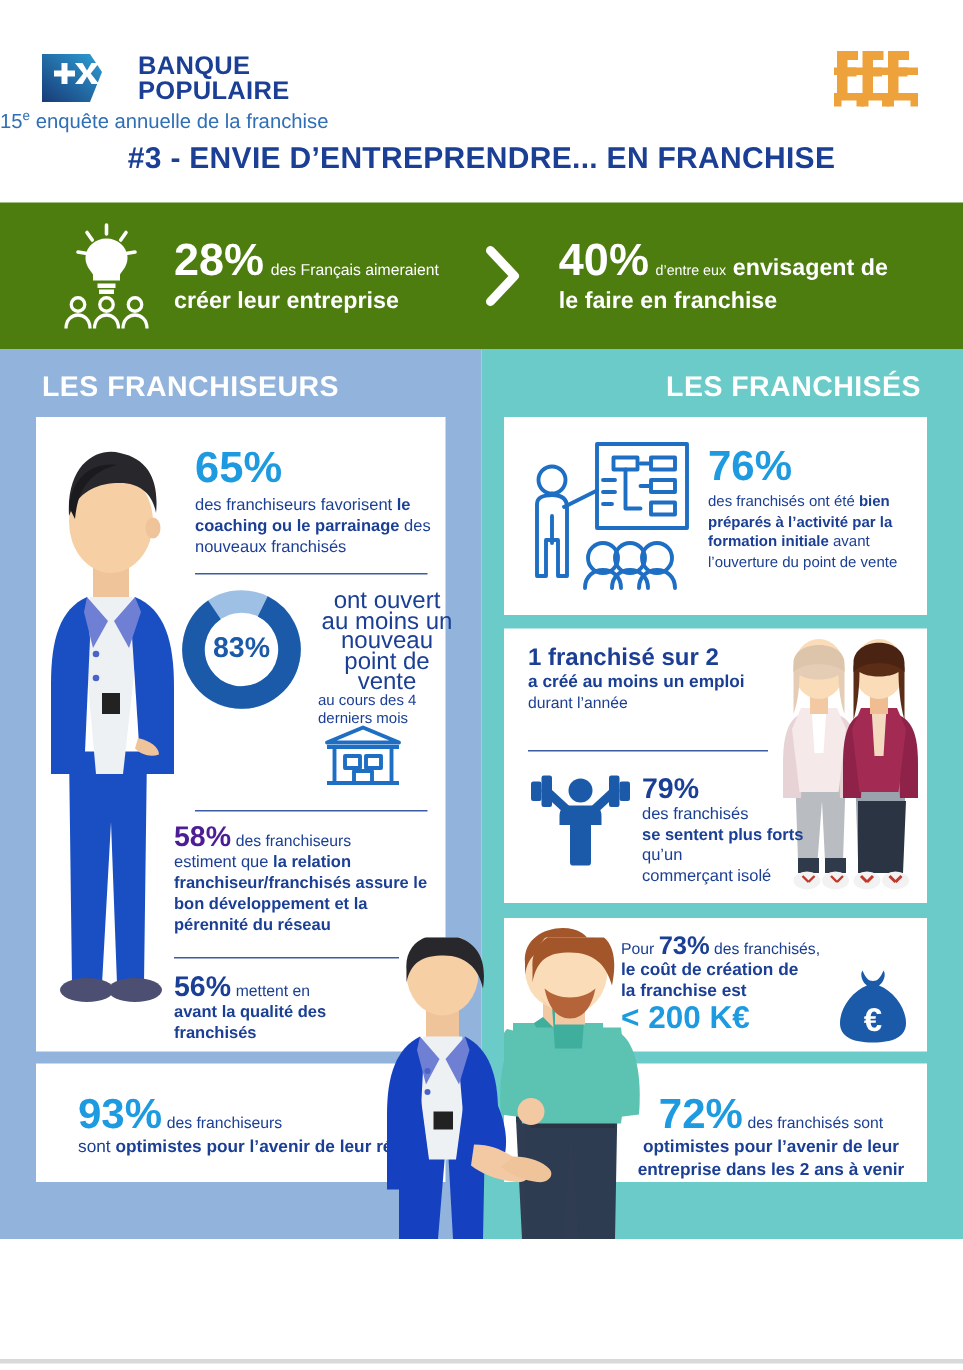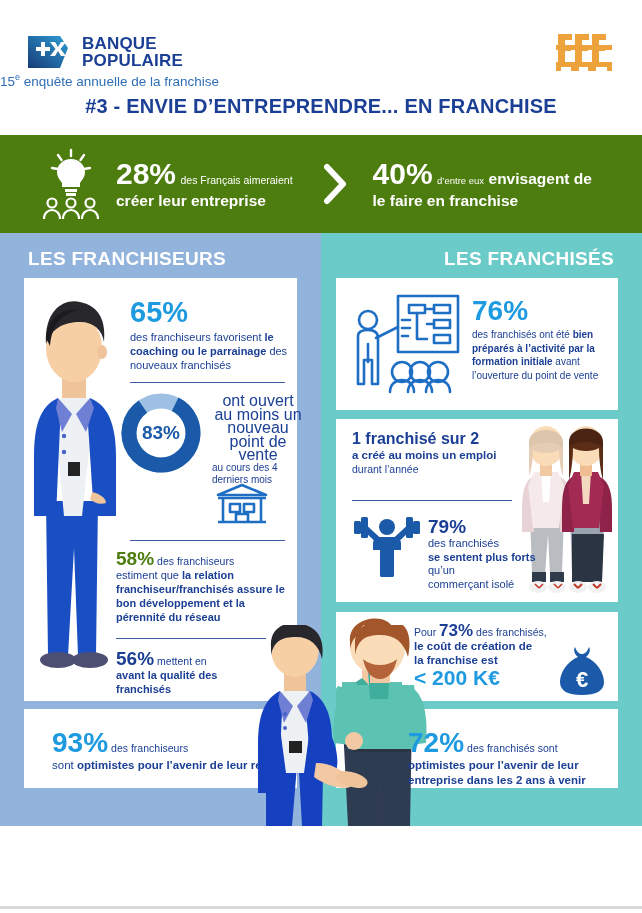--- a/index.html
+++ b/index.html
@@ -5,21 +5,21 @@
   html,body{margin:0;padding:0;}
   body{
     width:642px;height:913px;background:#ffffff;
     font-family:"Liberation Sans", sans-serif;
     overflow:hidden;position:relative;
   }
   .page{position:relative;width:642px;height:913px;background:#fff;overflow:hidden;}
 
   
   .header{position:absolute;left:0;top:0;width:642px;height:135px;background:#fff;}
-  .bp-logo{position:absolute;left:24px;top:28px;display:flex;align-items:center;}
+  .bp-logo{position:absolute;left:24px;top:28px;display:flex;align-items:center;gap:10px;}
   .bp-mark{width:48px;height:48px;position:relative;}
   .bp-name{margin-left:10px;color:#1b3f94;font-weight:bold;font-size:17px;line-height:17px;letter-spacing:.2px;}
   .bp-name div{white-space:nowrap;}
   .fff-logo{position:absolute;right:24px;top:28px;width:62px;height:44px;}
   .subtitle{position:absolute;left:0;top:72px;width:642px;text-align:left;color:#2f6fb5;font-size:13.5px;}
   .subtitle sup{font-size:9px;vertical-align:super;}
   .maintitle{position:absolute;left:0;top:95px;width:642px;text-align:center;color:#1b3f94;font-weight:bold;font-size:20px;letter-spacing:.2px;}
 
   
   .banner{position:absolute;left:0;top:135px;width:642px;height:98px;background:#4d7c0f;}
@@ -70,21 +70,21 @@
   .donut-wrap{position:absolute;left:118px;top:390px;width:86px;height:86px;}
   .donut-label{position:absolute;left:118px;top:390px;width:86px;height:86px;display:flex;align-items:center;justify-content:center;color:#1b5aa8;font-weight:bold;font-size:19px;}
   #l-83txt{left:212px;top:394px;width:92px;}
   #l-83txt .strong{font-size:16px;font-weight:normal;line-height:13.5px;text-align:center;}
   #l-83txt .light{font-size:10px;line-height:12.5px;}
   .shop-icon{position:absolute;left:214px;top:482px;width:56px;height:42px;}
   #rule-l2{left:130px;top:540px;width:155px;}
 
   
   #l-58{left:116px;top:552px;width:180px;}
-  #l-58 .num{font-size:19px;color:#4d7c0f;font-weight:bold;}
+  #l-58 .num{font-size:19px;color:#4c1d95;font-weight:bold;}
   #l-58 .sm{font-size:10.5px;}
   #l-58 .bodytxt{font-size:11px;line-height:14px;font-weight:bold;}
   #rule-l3{left:116px;top:638px;width:150px;}
 
   
   #l-56{left:116px;top:652px;width:150px;}
   #l-56 .num{font-size:19px;color:#1b3f94;font-weight:bold;}
   #l-56 .sm{font-size:10.5px;}
   #l-56 .bodytxt{font-size:11px;line-height:14px;font-weight:bold;}
 
@@ -116,21 +116,21 @@
 
   
   #r-73{left:414px;top:624px;width:155px;}
   #r-73 .line1{font-size:10.5px;}
   #r-73 .n{font-size:17px;font-weight:bold;color:#1b3f94;}
   #r-73 .l2{font-size:11.5px;font-weight:bold;line-height:14px;}
   #r-73 .big{font-size:21px;font-weight:bold;color:#1e9ae0;margin-top:4px;}
   .money-icon{position:absolute;left:558px;top:644px;width:48px;height:52px;}
 
   
-  #r-72{left:408px;top:728px;width:212px;}
+  #r-72{left:408px;top:728px;width:212px;text-align:center;}
   #r-72 .num{font-size:28px;line-height:30px;color:#1e9ae0;font-weight:bold;}
   #r-72 .sm{font-size:10.5px;color:#1b3f94;font-weight:normal;}
   #r-72 .l2{font-size:11.5px;line-height:14.5px;color:#1b3f94;}
 
   
   .man-left{position:absolute;left:18px;top:286px;width:112px;height:415px;}
   .handshake{position:absolute;left:238px;top:625px;width:190px;height:201px;}
 
   
   .footer{position:absolute;left:0;top:826px;width:642px;height:87px;background:#fff;}

